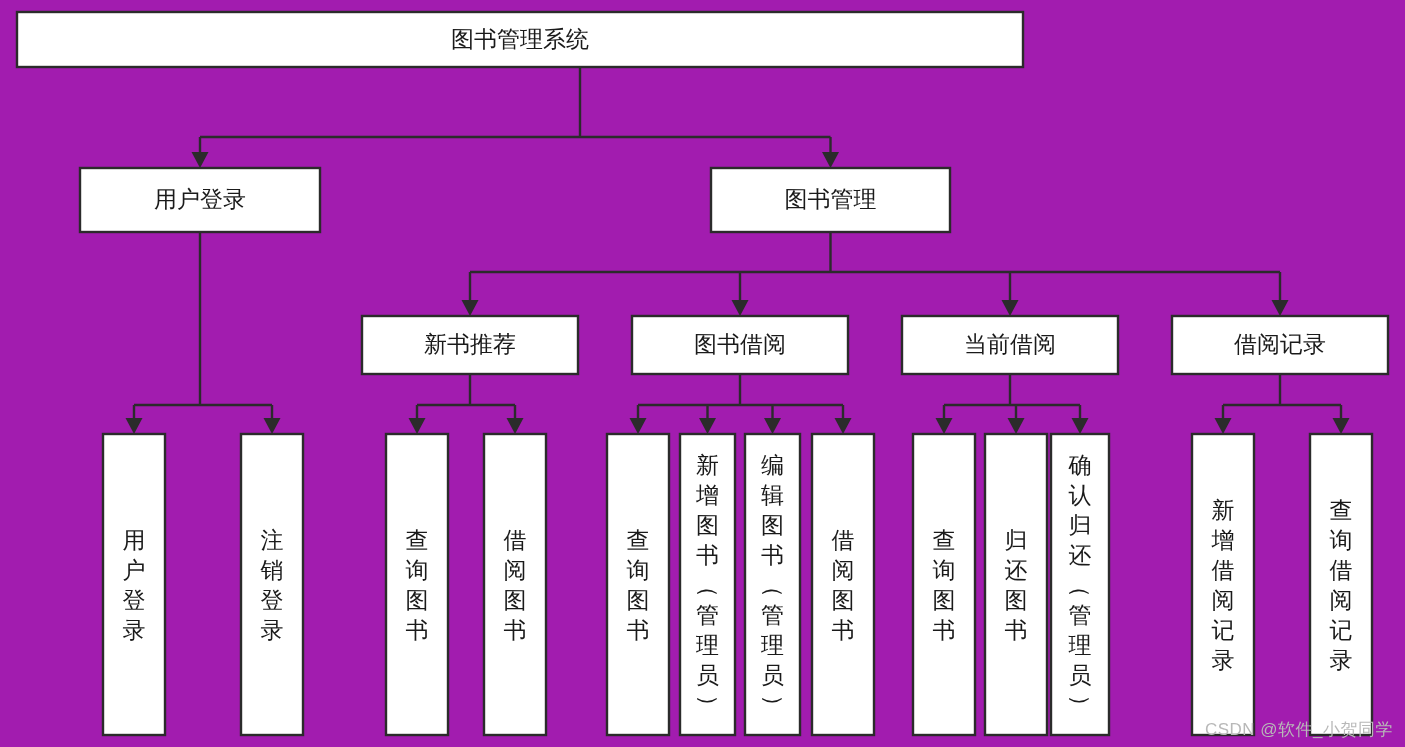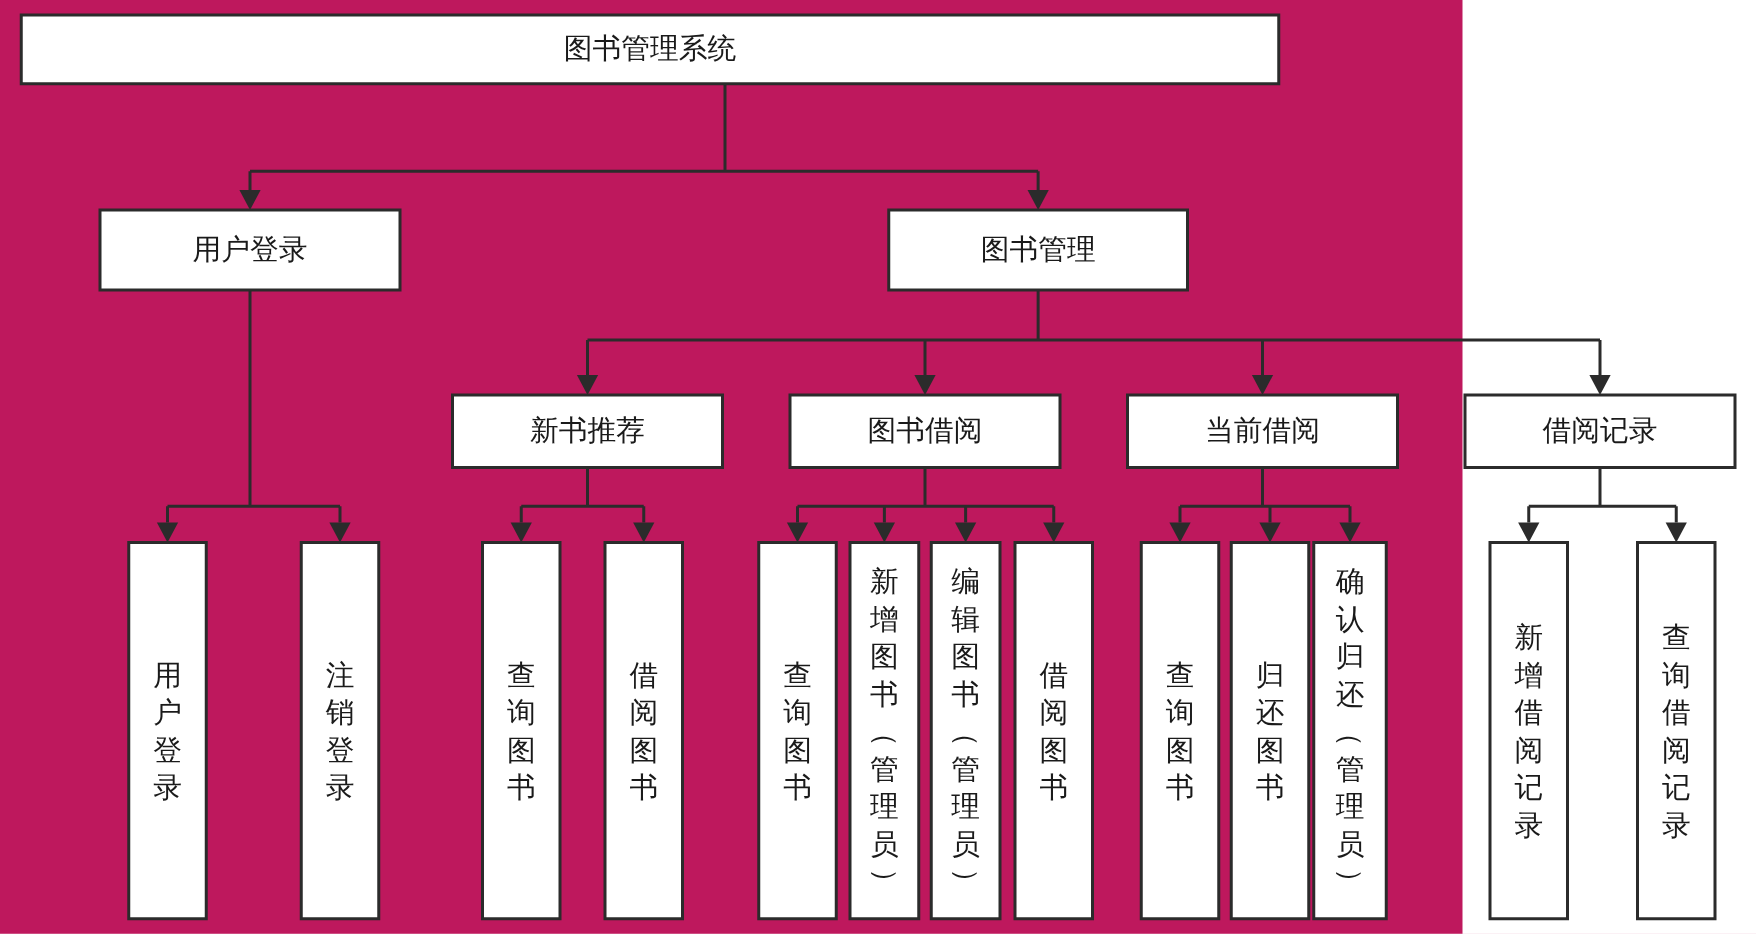--- a/index.html
+++ b/index.html
@@ -9,23 +9,23 @@
   }
   body {
     width: 1405px;
     height: 747px;
     font-family: "Liberation Sans", "DejaVu Sans", sans-serif;
     overflow: hidden;
     position: relative;
   }
   #diagram-root {
     position: relative;
-    width: 1170px;
+    width: 1405px;
     height: 747px;
-    background: #be185d;
+    background: #a21caf;
   }
   svg.diagram-svg {
     position: absolute;
     left: 0;
     top: 0;
     width: 1405px;
     height: 747px;
     display: block;
   }
   .node-box {
@@ -225,14 +225,15 @@
           <text x="1341" y="517.9" class="node-label-v">查</text>
           <text x="1341" y="547.9" class="node-label-v">询</text>
           <text x="1341" y="577.9" class="node-label-v">借</text>
           <text x="1341" y="607.9" class="node-label-v">阅</text>
           <text x="1341" y="637.9" class="node-label-v">记</text>
           <text x="1341" y="667.9" class="node-label-v">录</text>
         </g>
       </g>
   </svg>
 
+  <div class="watermark-text">CSDN @软件_小贺同学</div>
 
 </div>
 
 </body></html>

